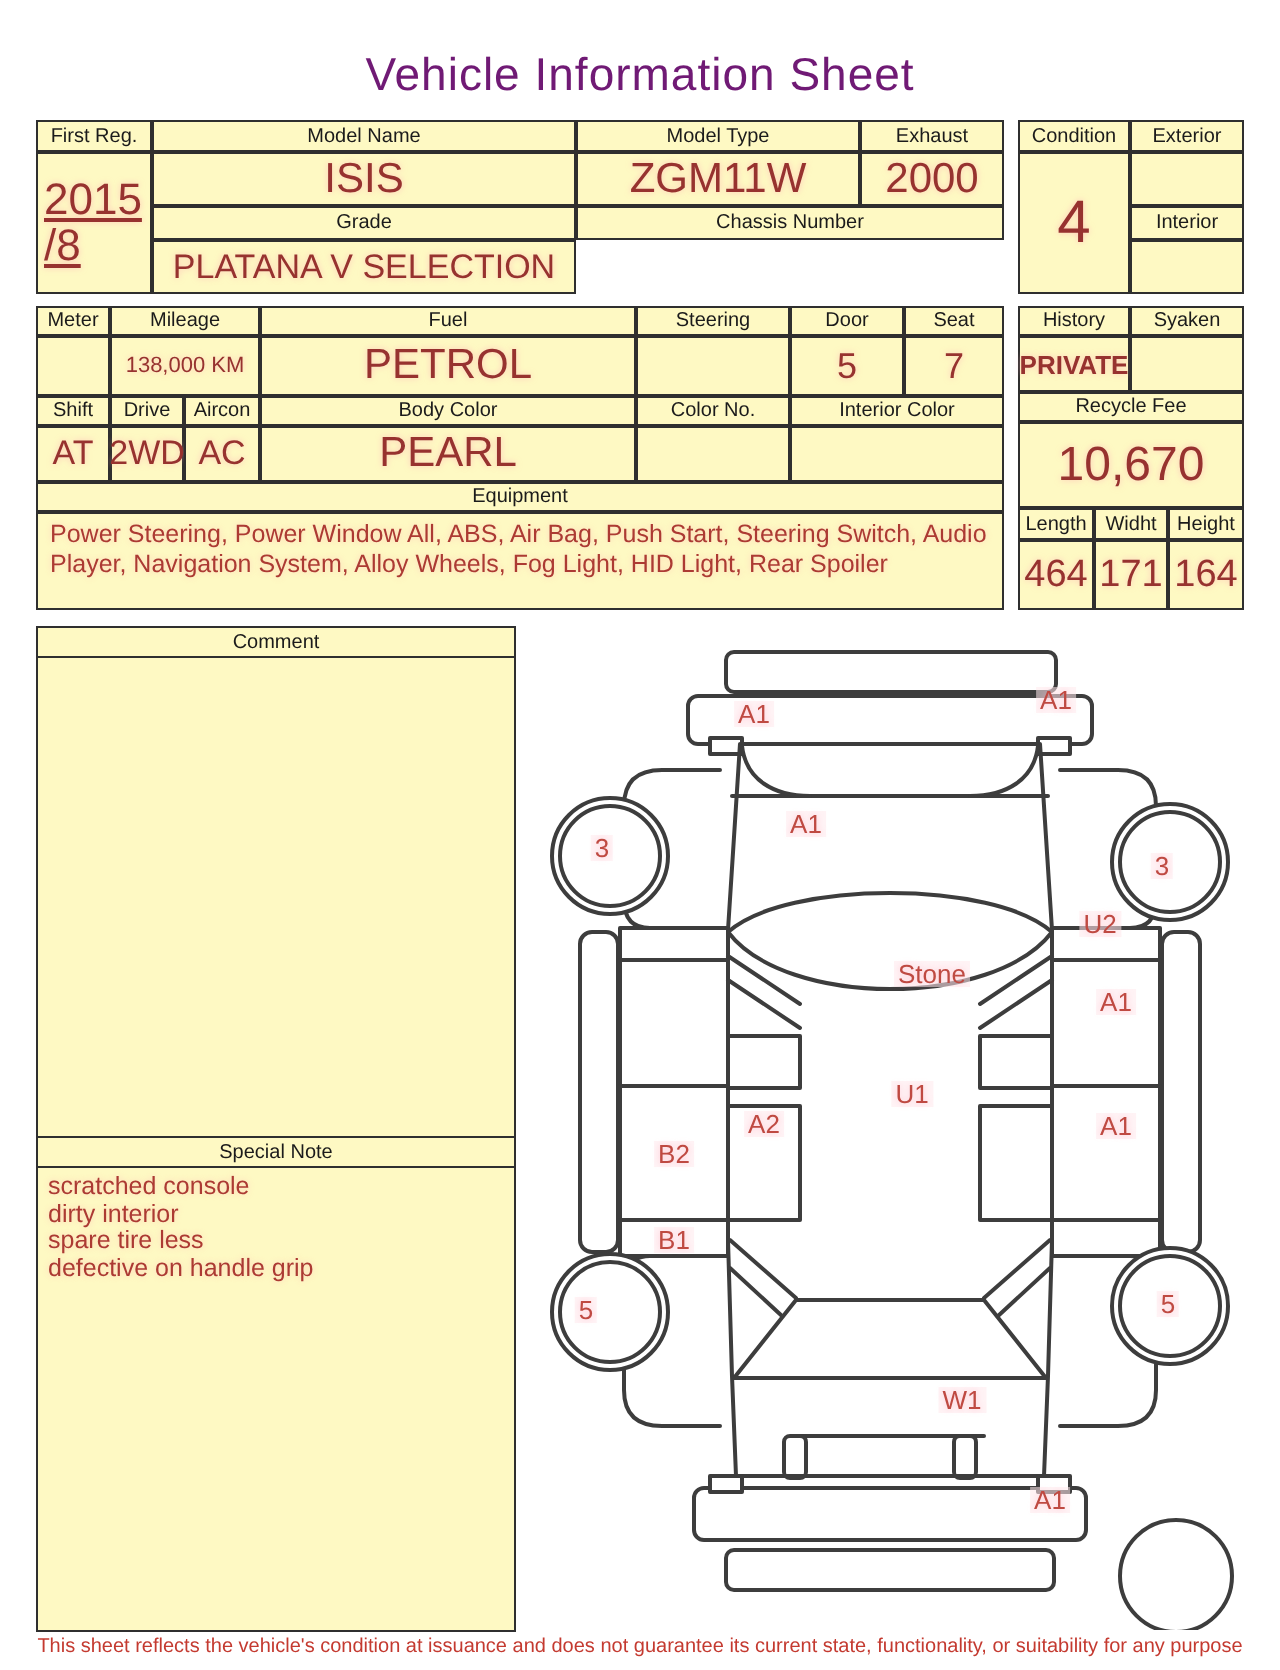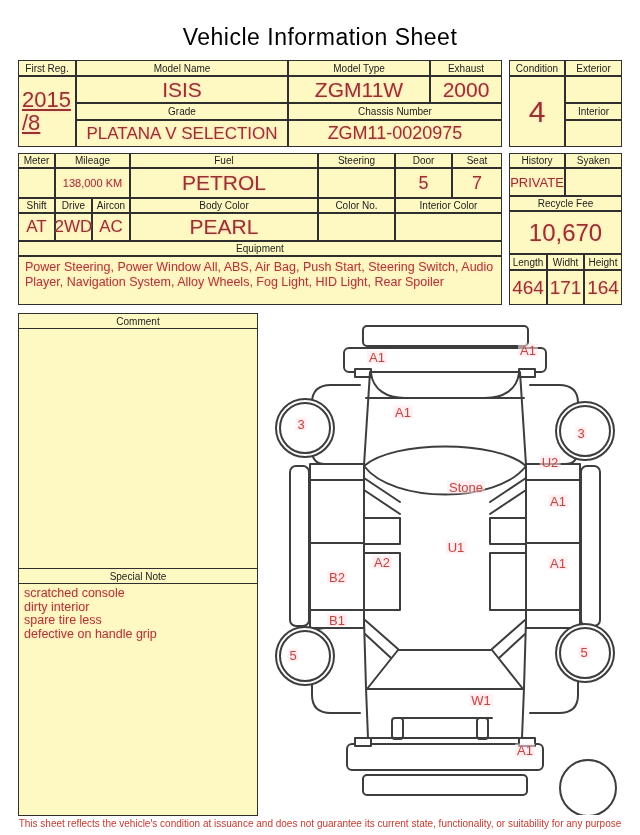--- a/index.html
+++ b/index.html
@@ -1,24 +1,24 @@
 <!DOCTYPE html>
 <html><head>
 <meta charset="utf-8">
 <style>
   html,body{margin:0;padding:0;background:#fff;}
   .page{position:relative;width:640px;height:835px;background:#fff;overflow:hidden;
         font-family:"Liberation Sans",sans-serif;color:#1b1b1b;}
   .title{position:absolute;top:24px;left:0;width:640px;text-align:center;
-         font-size:23px;letter-spacing:.5px;color:#000000;}
+         font-size:23px;letter-spacing:.5px;color:#701a75;}
   .cell{position:absolute;box-sizing:border-box;border:1px solid #2f2f2f;background:#fef9c3;
         display:flex;align-items:center;justify-content:center;text-align:center;}
   .hdr{font-size:10px;color:#1b1b1b;}
   .val{color:#97322f;text-shadow:0 0 3px rgba(255,160,180,.55);}
-  .v11{font-size:11px;} .v13{font-size:13px;} .v17{font-size:17px;} .v18{font-size:18px;}
+  .v11{font-size:11px;} .v13{font-size:13px;font-weight:bold;} .v17{font-size:17px;} .v18{font-size:18px;}
   .v19{font-size:19px;} .v21{font-size:21px;} .v24{font-size:24px;} .v30{font-size:30px;}
   .firstreg{flex-direction:column;align-items:flex-start;justify-content:center;
             padding-left:3px;font-size:22px;line-height:1.02;text-decoration:underline;}
   .equip{justify-content:flex-start;align-items:flex-start;text-align:left;
          padding:3px 6px;font-size:12.5px;line-height:1.2;color:#ac3a33;
          text-shadow:0 0 3px rgba(255,160,180,.45);}
   .notes{position:absolute;left:24px;top:587px;width:228px;font-size:12.5px;line-height:13.5px;
          color:#ac3a33;text-shadow:0 0 3px rgba(255,160,180,.45);text-align:left;}
   .diagram{position:absolute;left:265px;top:310px;width:375px;height:505px;}
   .diagram svg{position:absolute;left:0;top:0;}
@@ -42,21 +42,20 @@
   </div>
   <div class="cell hdr" style="left:76px;top:60px;width:212px;height:16px;">Model Name</div>
   <div class="cell val v21" style="left:76px;top:76px;width:212px;height:27px;">ISIS</div>
   <div class="cell hdr" style="left:288px;top:60px;width:142px;height:16px;">Model Type</div>
   <div class="cell val v21" style="left:288px;top:76px;width:142px;height:27px;">ZGM11W</div>
   <div class="cell hdr" style="left:430px;top:60px;width:72px;height:16px;">Exhaust</div>
   <div class="cell val v21" style="left:430px;top:76px;width:72px;height:27px;">2000</div>
   <div class="cell hdr" style="left:76px;top:103px;width:212px;height:17px;">Grade</div>
   <div class="cell val v17" style="left:76px;top:120px;width:212px;height:27px;">PLATANA V SELECTION</div>
   <div class="cell hdr" style="left:288px;top:103px;width:214px;height:17px;">Chassis Number</div>
-  <div class="cell val v18" style="left:288px;top:120px;width:214px;height:27px;">ZGM11-0020975</div>
 
   <div class="cell hdr" style="left:509px;top:60px;width:56px;height:16px;">Condition</div>
   <div class="cell val v30" style="left:509px;top:76px;width:56px;height:71px;">4</div>
   <div class="cell hdr" style="left:565px;top:60px;width:57px;height:16px;">Exterior</div>
   <div class="cell val v13" style="left:565px;top:76px;width:57px;height:27px;"></div>
   <div class="cell hdr" style="left:565px;top:103px;width:57px;height:17px;">Interior</div>
   <div class="cell val v13" style="left:565px;top:120px;width:57px;height:27px;"></div>
 
   <div class="cell hdr" style="left:18px;top:153px;width:37px;height:15px;">Meter</div>
   <div class="cell hdr" style="left:55px;top:153px;width:75px;height:15px;">Mileage</div>

